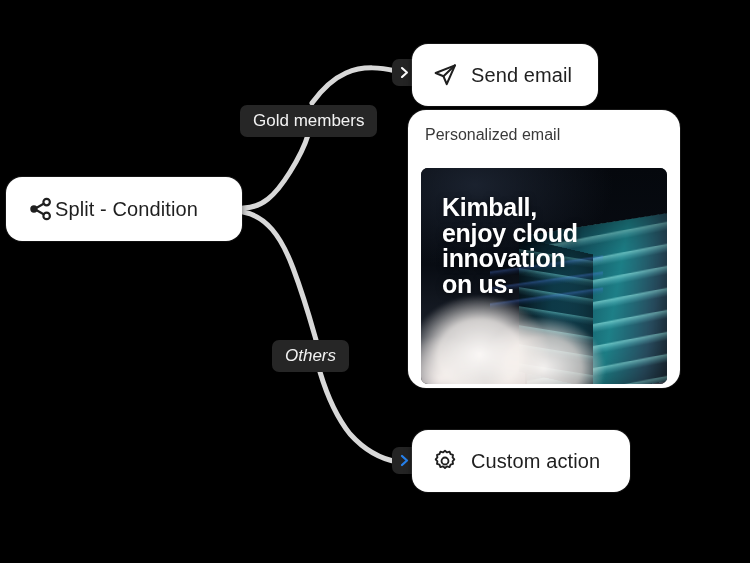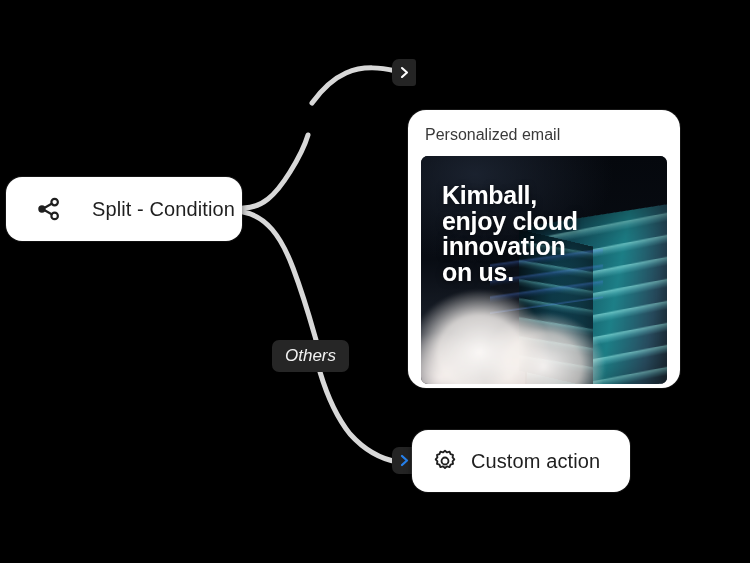--- a/index.html
+++ b/index.html
@@ -50,22 +50,22 @@
     letter-spacing: 0.1px;
     white-space: nowrap;
   }
 
   
   #node-split {
     left: 6px;
     top: 177px;
     width: 236px;
     height: 64px;
-    padding-left: 30px;
-    gap: 30px;
+    padding-left: 22px;
+    gap: 1px;
   }
 
   
   #node-send-email {
     left: 412px;
     top: 44px;
     width: 186px;
     height: 62px;
     padding-left: 20px;
     gap: 13px;
@@ -99,21 +99,21 @@
     color: #3a3a3a;
     padding: 4px 2px 0 4px;
     height: 30px;
     white-space: nowrap;
   }
 
   
   #pe-art {
     position: relative;
     flex: 1 1 auto;
-    margin-top: 4px;
+    margin-top: 16px;
     border-radius: 7px;
     overflow: hidden;
     background:
       radial-gradient(120% 90% at 18% 92%, rgba(245,190,170,0.55) 0%, rgba(245,190,170,0) 48%),
       linear-gradient(178deg, #070b12 0%, #0a0f17 40%, #141a23 66%, #2c3038 100%);
   }
 
   
   #pe-sky {
     position: absolute;
@@ -269,21 +269,31 @@
       </svg>
     </span>
     <span class="node-label">Split - Condition</span>
   </div>
 
   <div class="conn-arrow" style="left:392px; top:59px;">
     <svg width="11" height="13" viewBox="0 0 11 13">
       <polyline points="3,2 8,6.5 3,11" fill="none" stroke="#ffffff" stroke-width="2.1" stroke-linecap="round" stroke-linejoin="round"></polyline>
     </svg>
   </div>
-
+  <div class="node" id="node-send-email">
+    <span class="node-icon">
+      <svg width="26" height="26" viewBox="0 0 24 24">
+        <path d="M21.2 3.1 L3.4 10.2 L10.6 13.2 L13.6 20.5 Z" fill="none" stroke="#1f1f1f" stroke-width="1.9" stroke-linejoin="round" stroke-linecap="round"></path>
+        <line x1="10.6" y1="13.2" x2="21.2" y2="3.1" stroke="#1f1f1f" stroke-width="1.9" stroke-linecap="round"></line>
+      </svg>
+    </span>
+    <span class="node-label">Send email</span>
+  </div>
+
+  <div class="branch-label" id="label-gold">Gold members</div>
 
   <div class="branch-label" id="label-others">Others</div>
 
   <div class="node" id="node-personalized-email">
     <div id="pe-title">Personalized email</div>
     <div id="pe-art">
       <div id="pe-sky"></div>
       <div id="pe-rack"></div>
       <div id="pe-rack2"></div>
       <div id="pe-streaks"></div>

